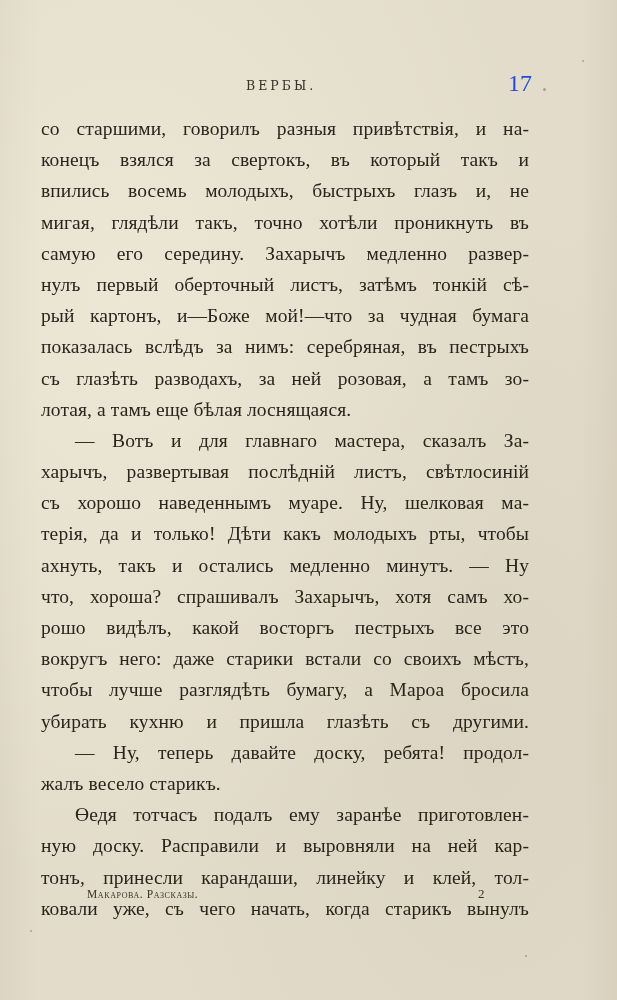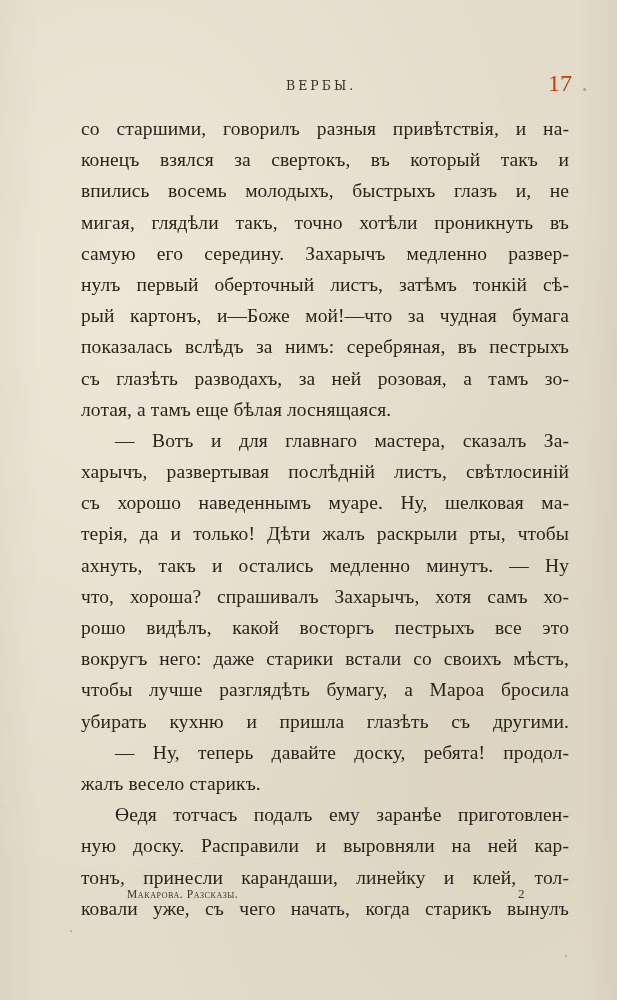--- a/index.html
+++ b/index.html
@@ -17,21 +17,20 @@
         linear-gradient(90deg, rgba(190,180,155,0.18) 0%, rgba(0,0,0,0) 6%, rgba(0,0,0,0) 94%, rgba(190,180,155,0.22) 100%);
       font-family: "DejaVu Serif", "Liberation Serif", serif;
       color: #2a241c;
       position: relative;
     }
     .page {
       position: absolute;
       left: 0; top: 0;
       width: 567px;
       height: 1000px;
-      margin-left: 40px;
     }
     .running-head {
       position: absolute;
       top: 74px;
       left: 0;
       width: 617px;
       height: 26px;
     }
     .running-title {
       position: absolute;
@@ -39,21 +38,21 @@
       top: 4px;
       font-size: 12.5px;
       letter-spacing: 3px;
       color: #3a3228;
     }
     .page-number {
       position: absolute;
       left: 508px;
       top: -4px;
       font-size: 24px;
-      color: #c2410c;
+      color: #1d4ed8;
       font-family: "Liberation Serif", "DejaVu Serif", serif;
     }
     .text-block {
       position: absolute;
       left: 41px;
       top: 113px;
       width: 488px;
     }
     .line {
       display: block;
@@ -120,21 +119,21 @@
     <span class="line">мигая, глядѣли такъ, точно хотѣли проникнуть въ</span>
     <span class="line">самую его середину. Захарычъ медленно развер-</span>
     <span class="line">нулъ первый оберточный листъ, затѣмъ тонкій сѣ-</span>
     <span class="line">рый картонъ, и—Боже мой!—что за чудная бумага</span>
     <span class="line">показалась вслѣдъ за нимъ: серебряная, въ пестрыхъ</span>
     <span class="line">съ глазѣть разводахъ, за ней розовая, а тамъ зо-</span>
     <span class="line last">лотая, а тамъ еще бѣлая лоснящаяся.</span>
     <span class="line indent">— Вотъ и для главнаго мастера, сказалъ За-</span>
     <span class="line">харычъ, развертывая послѣдній листъ, свѣтлосиній</span>
     <span class="line">съ хорошо наведеннымъ муаре. Ну, шелковая ма-</span>
-    <span class="line">терія, да и только! Дѣти жалъ раскрыли рты, чтобы</span>
+    <span class="line">терія, да и только! Дѣти какъ молодыхъ рты, чтобы</span>
     <span class="line">ахнуть, такъ и остались медленно минутъ. — Ну</span>
     <span class="line">что, хороша? спрашивалъ Захарычъ, хотя самъ хо-</span>
     <span class="line">рошо видѣлъ, какой восторгъ пестрыхъ все это</span>
     <span class="line">вокругъ него: даже старики встали со своихъ мѣстъ,</span>
     <span class="line">чтобы лучше разглядѣть бумагу, а Мароа бросила</span>
     <span class="line">убирать кухню и пришла глазѣть съ другими.</span>
     <span class="line indent">— Ну, теперь давайте доску, ребята! продол-</span>
     <span class="line last">жалъ весело старикъ.</span>
     <span class="line indent">Өедя тотчасъ подалъ ему заранѣе приготовлен-</span>
     <span class="line">ную доску. Расправили и выровняли на ней кар-</span>

